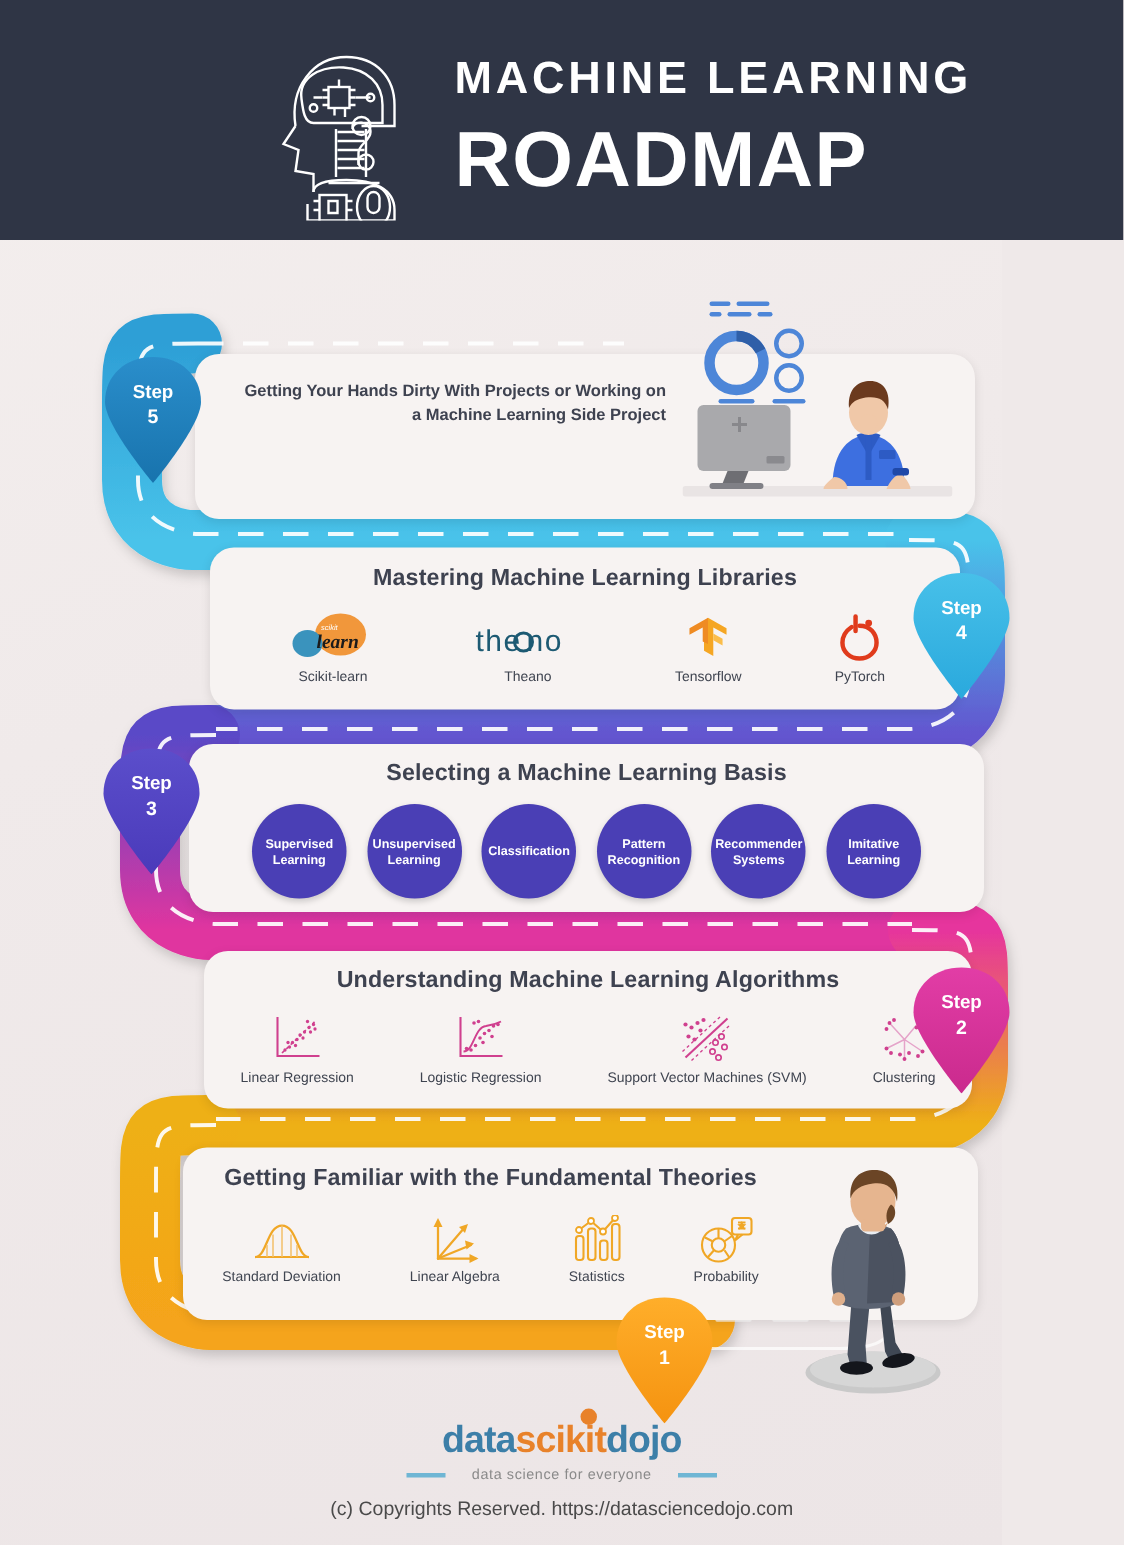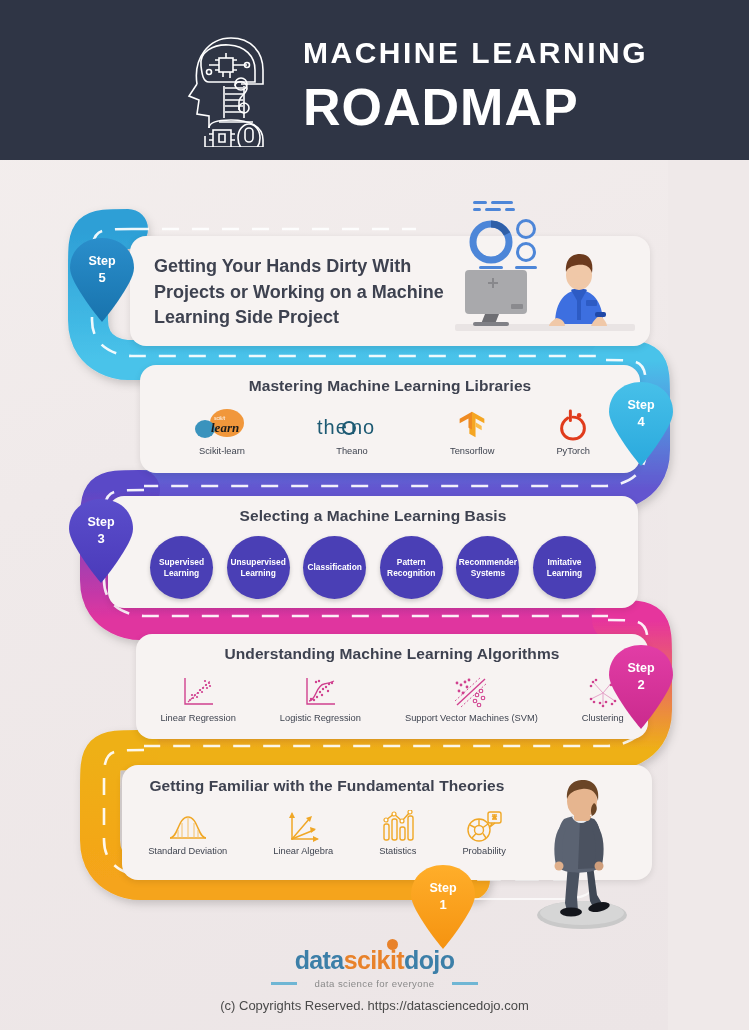--- a/index.html
+++ b/index.html
@@ -27,30 +27,30 @@
 
   
   .road-svg { position:absolute; left:0; top:155px; width:749px; height:790px; }
 
   
   .panel { position:absolute; background:#f7f3f2; border-radius:16px;
            box-shadow:0 2px 7px rgba(0,0,0,.10); }
 
   .p5 { left:130px;  top:236px; width:520px; height:110px; }
   .p4 { left:140px;  top:365px; width:500px; height:108px; }
-  .p3 { left:108px;  top:496px; width:530px; height:112px; }
+  .p3 { left:126px;  top:496px; width:530px; height:112px; }
   .p2 { left:136px;  top:634px; width:512px; height:105px; }
   .p1 { left:122px;  top:765px; width:530px; height:115px; }
 
   .sec-title { text-align:center; font-size:15.5px; font-weight:bold;
                color:#3e4250; letter-spacing:.1px; }
 
   
   .p5-text { position:absolute; left:24px; top:18px; width:290px;
-             font-size:18px; font-weight:bold; color:#3e4250; line-height:1.42; }
+             font-size:11px; font-weight:bold; color:#3e4250; line-height:1.42;text-align:right; }
 
   
   .icon-row { display:flex; justify-content:center; align-items:flex-end; }
   .icon-cell { text-align:center; }
   .icon-cap { font-size:9.3px; color:#3f4450; margin-top:4px; white-space:nowrap; }
   .icon-art { height:38px; display:flex; align-items:flex-end; justify-content:center; }
 
   
   .bubble-row { position:absolute; left:42px; top:40px; width:446px;
                 display:flex; justify-content:space-between;font-weight:bold; }

